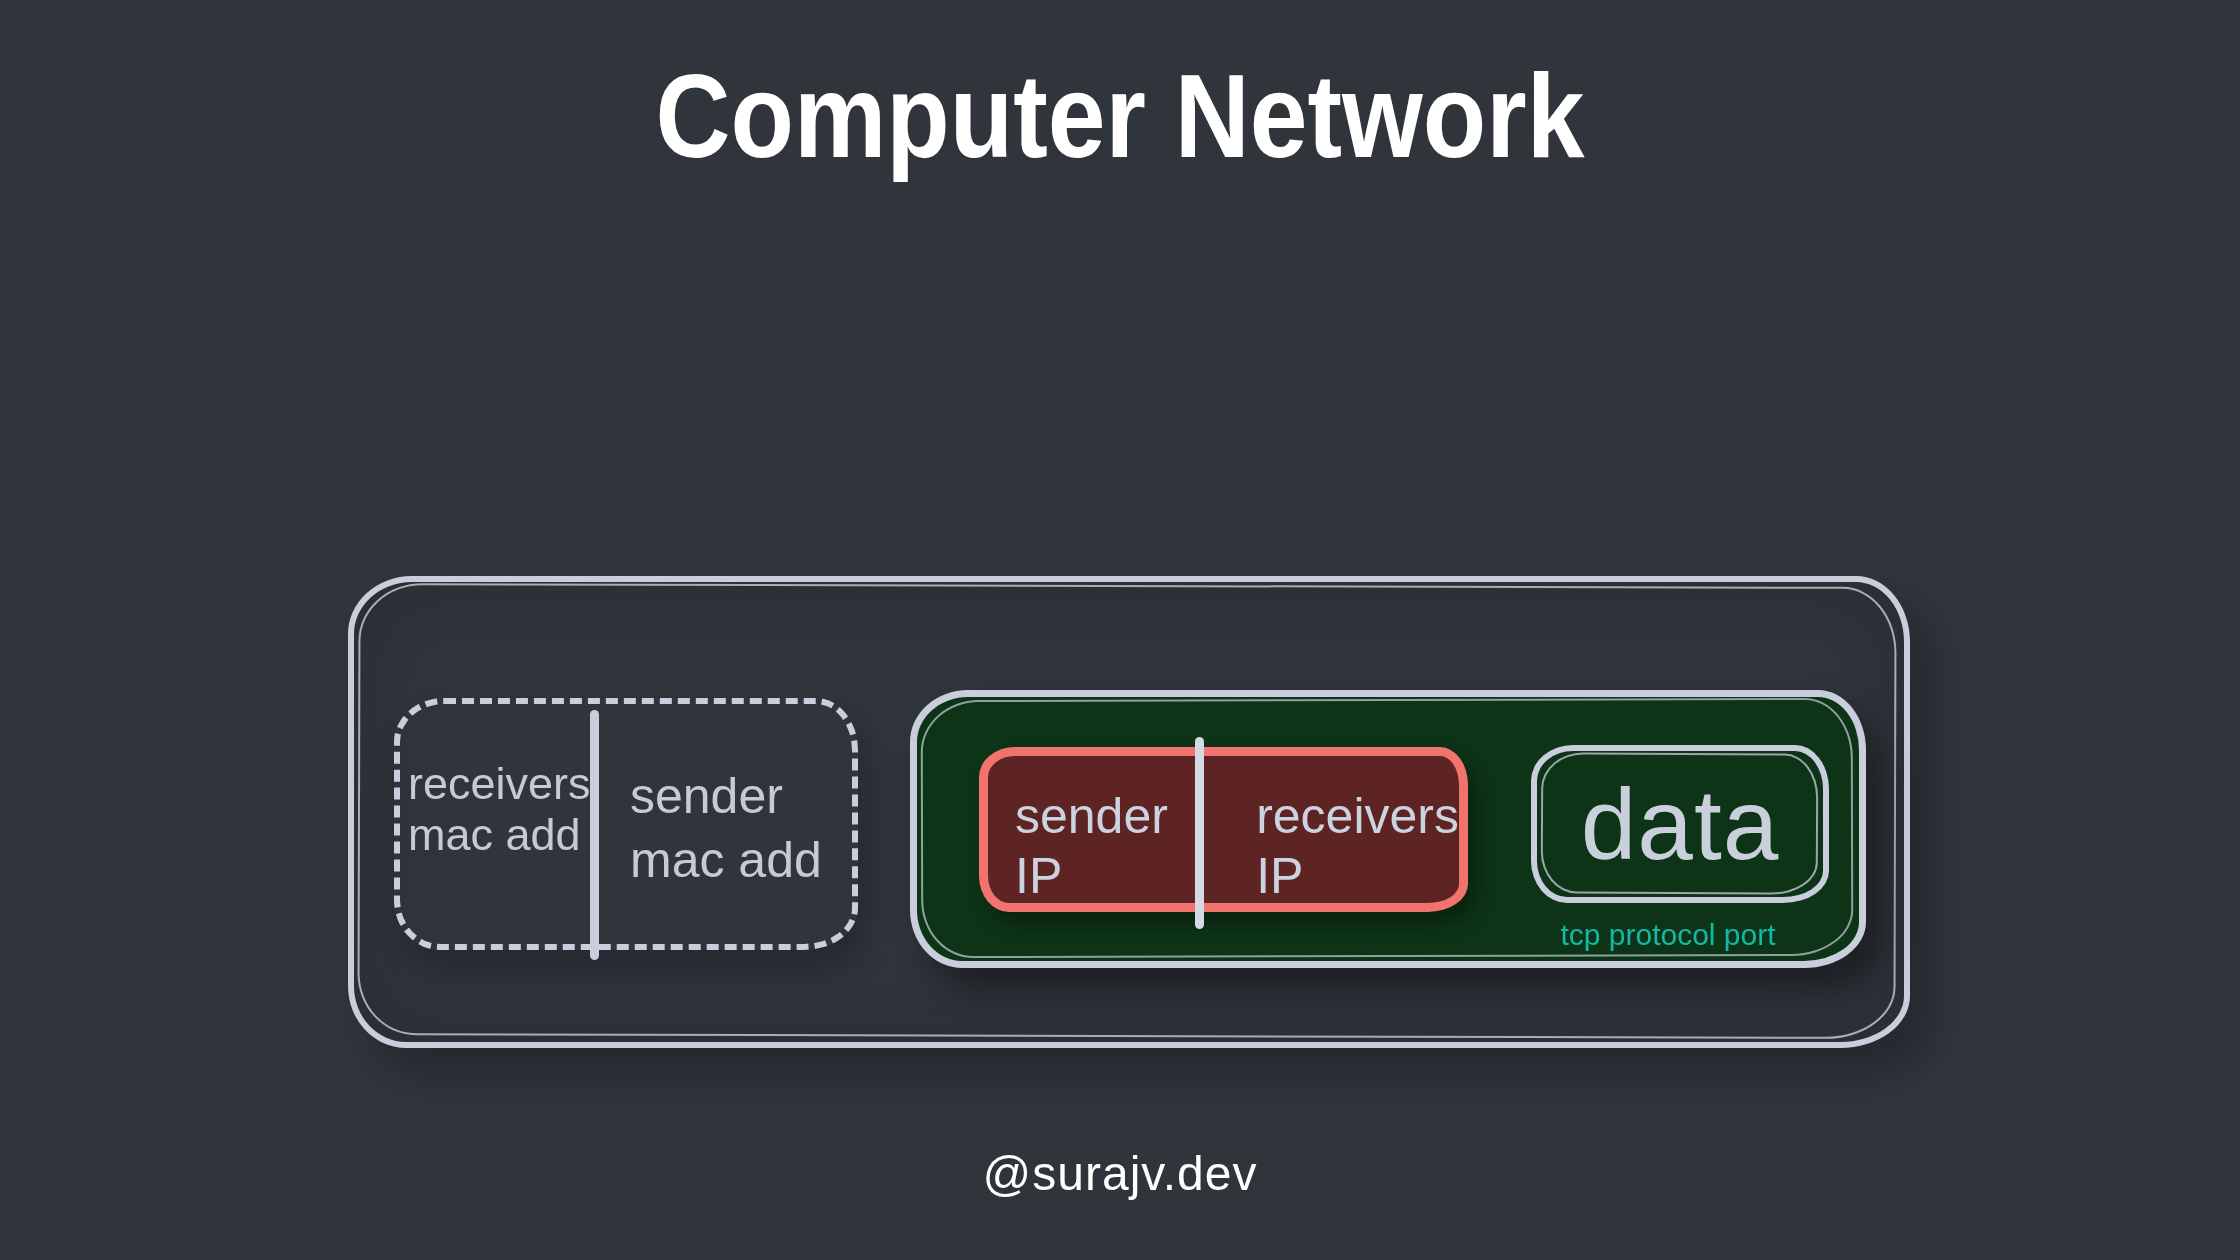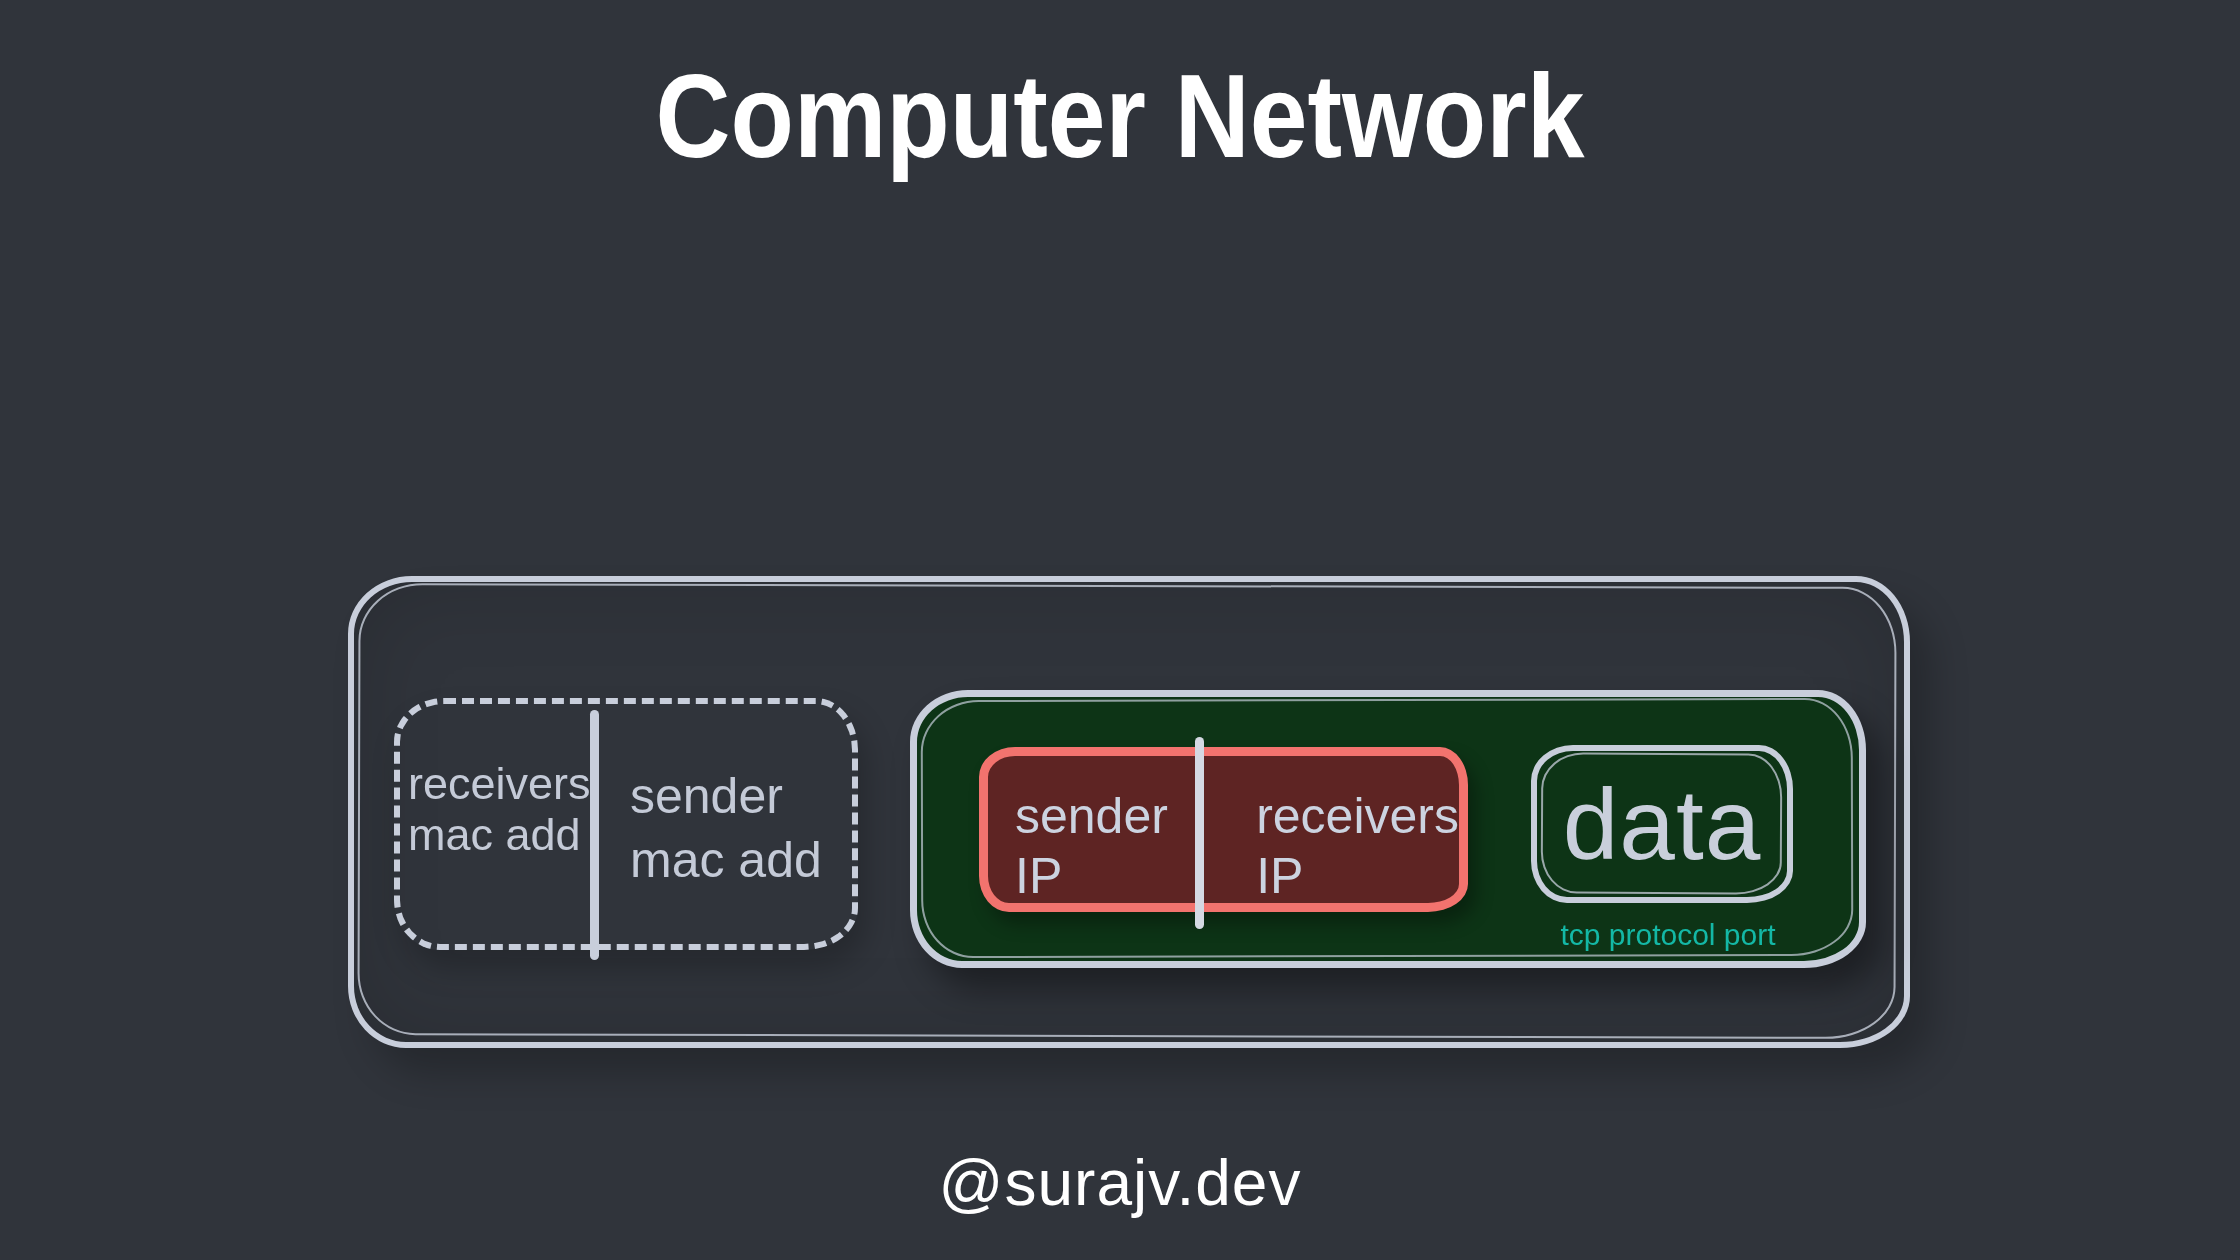--- a/index.html
+++ b/index.html
@@ -107,21 +107,21 @@
   .ip-col span{display:block;}
   .ip-col--sender{width:209px;padding-left:27px;}
   .ip-col--receiver{flex:1;padding-left:76px;}
   .ip-divider{
     position:absolute;left:278px;top:40px;width:9px;height:192px;
     background:#d5d9e3;border-radius:8px;z-index:2;
   }
 
   
   .data-box{
-    position:absolute;left:614px;top:48px;width:262px;height:158px;
+    position:absolute;left:614px;top:48px;width:298px;height:158px;
     border:6px solid var(--ink);
     border-radius:42px 34px 46px 36px / 36px 44px 32px 42px;
     display:flex;align-items:center;justify-content:center;
   }
   .data-box::before{
     content:"";position:absolute;inset:2px 5px 3px 4px;
     border:2px solid rgba(200,206,219,.75);
     border-radius:inherit;
     transform:rotate(.3deg);
     pointer-events:none;
@@ -134,21 +134,21 @@
     position:absolute;left:614px;top:221px;width:274px;
     text-align:center;
     color:#14b8a6;font-size:30px;
   }
 
   
   .tagline{
     position:absolute;top:1146px;left:0;width:100%;
     text-align:center;
     color:var(--title-color);
-    font-size:64px;font-weight:400;letter-spacing:1px;
+    font-size:48px;font-weight:400;letter-spacing:1px;
   }
 </style>
 </head>
 <body>
 
 <main class="canvas">
 
   <div class="kicker">Computer Network</div>
 
 

